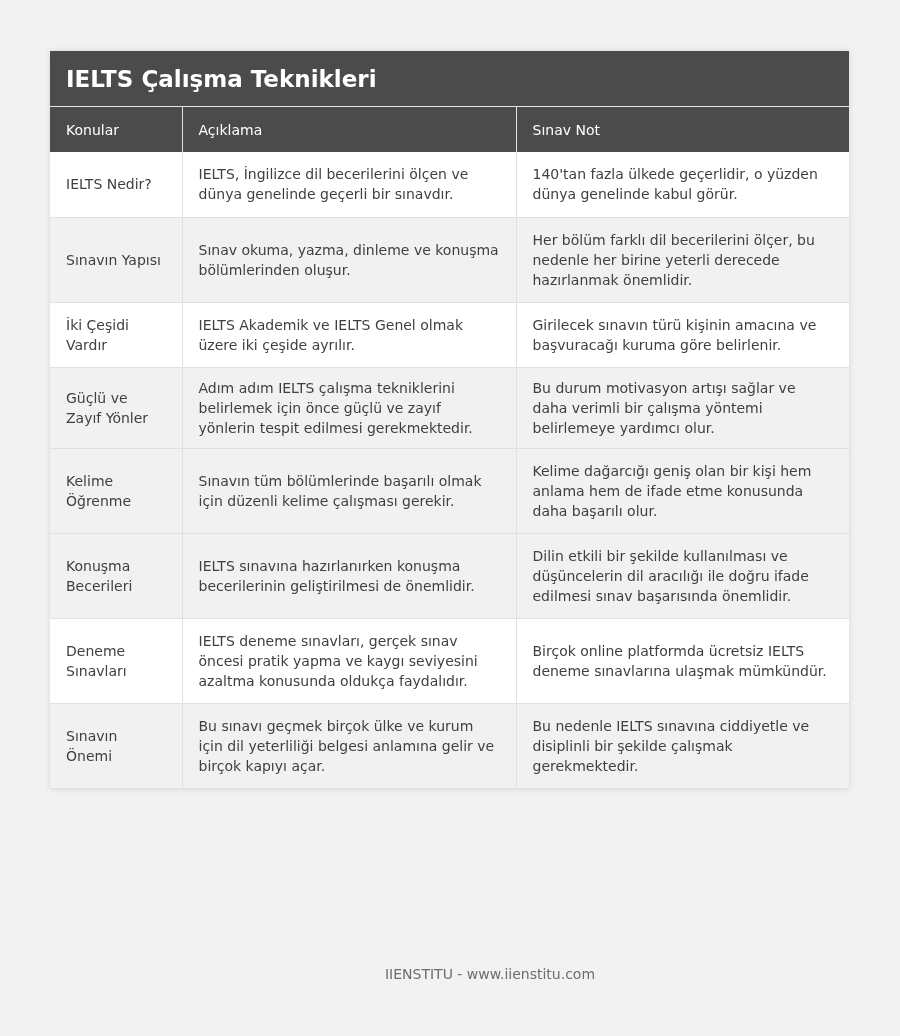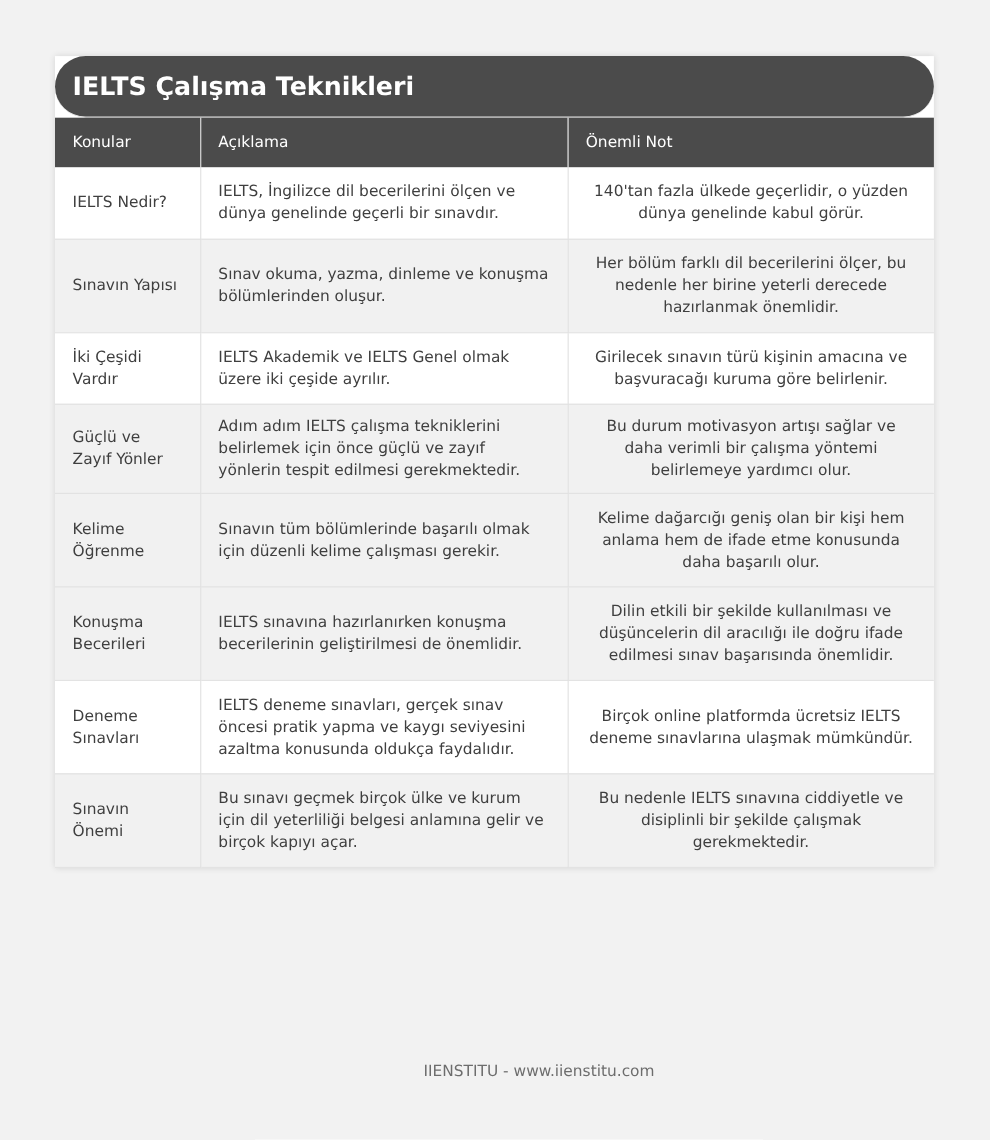--- a/index.html
+++ b/index.html
@@ -1,23 +1,23 @@
 <!DOCTYPE html>
 <html><head>
 <meta charset="utf-8">
 <style>
   html,body{margin:0;padding:0;}
   body{width:900px;height:1036px;background:#f2f2f2;font-family:"DejaVu Sans","Liberation Sans",sans-serif;color:#3c3c3c;position:relative;}
   .card{position:absolute;left:50px;top:51px;width:799px;background:#fff;box-shadow:0 0 6px rgba(0,0,0,0.12);}
-  .title-band{background:#4b4b4b;color:#fff;height:56px;display:flex;align-items:center;padding-left:16px;font-weight:bold;font-size:23px;border-bottom:1px solid #e6e6e6;box-sizing:border-box;border-radius:28px;}
+  .title-band{background:#4b4b4b;color:#fff;height:56px;display:flex;align-items:center;padding-left:16px;font-weight:bold;font-size:23px;border-bottom:1px solid #e6e6e6;box-sizing:border-box;}
   table{border-collapse:collapse;width:100%;table-layout:fixed;}
   th{background:#4b4b4b;color:#fff;font-weight:normal;font-size:14px;text-align:left;height:45px;padding:0 16px;border-right:1px solid #e0e0e0;}
   th:last-child{border-right:none;}
   td{font-size:14px;line-height:20px;padding:10px 16px;vertical-align:middle;border-right:1px solid #e0e0e0;border-bottom:1px solid #e0e0e0;color:#3f3f3f;}
-  td:last-child{border-right:none;text-align:center;}
+  td:last-child{border-right:none;}
   tr.alt td{background:#f1f1f1;}
   .col1{width:132px;}
   .col2{width:334px;}
   .col3{width:333px;}
   .footer{position:absolute;top:966px;left:0;width:900px;text-align:center;font-size:14px;color:#6d6d6d;margin-left:40px;}
 </style>
 </head>
 <body>
 
 <div class="card">
@@ -25,21 +25,21 @@
   <table>
     <colgroup>
         <col class="col1">
         <col class="col2">
         <col class="col3">
       </colgroup>
     <thead>
       <tr>
         <th>Konular</th>
         <th>Açıklama</th>
-        <th>Önemli Not</th>
+        <th>Sınav Not</th>
       </tr>
     </thead>
     <tbody>
       <tr style="height:65px">
         <td>IELTS Nedir?</td>
         <td>IELTS, İngilizce dil becerilerini ölçen ve dünya genelinde geçerli bir sınavdır.</td>
         <td>140'tan fazla ülkede geçerlidir, o yüzden dünya genelinde kabul görür.</td>
       </tr>
       <tr class="alt" style="height:85px">
         <td>Sınavın Yapısı</td>

